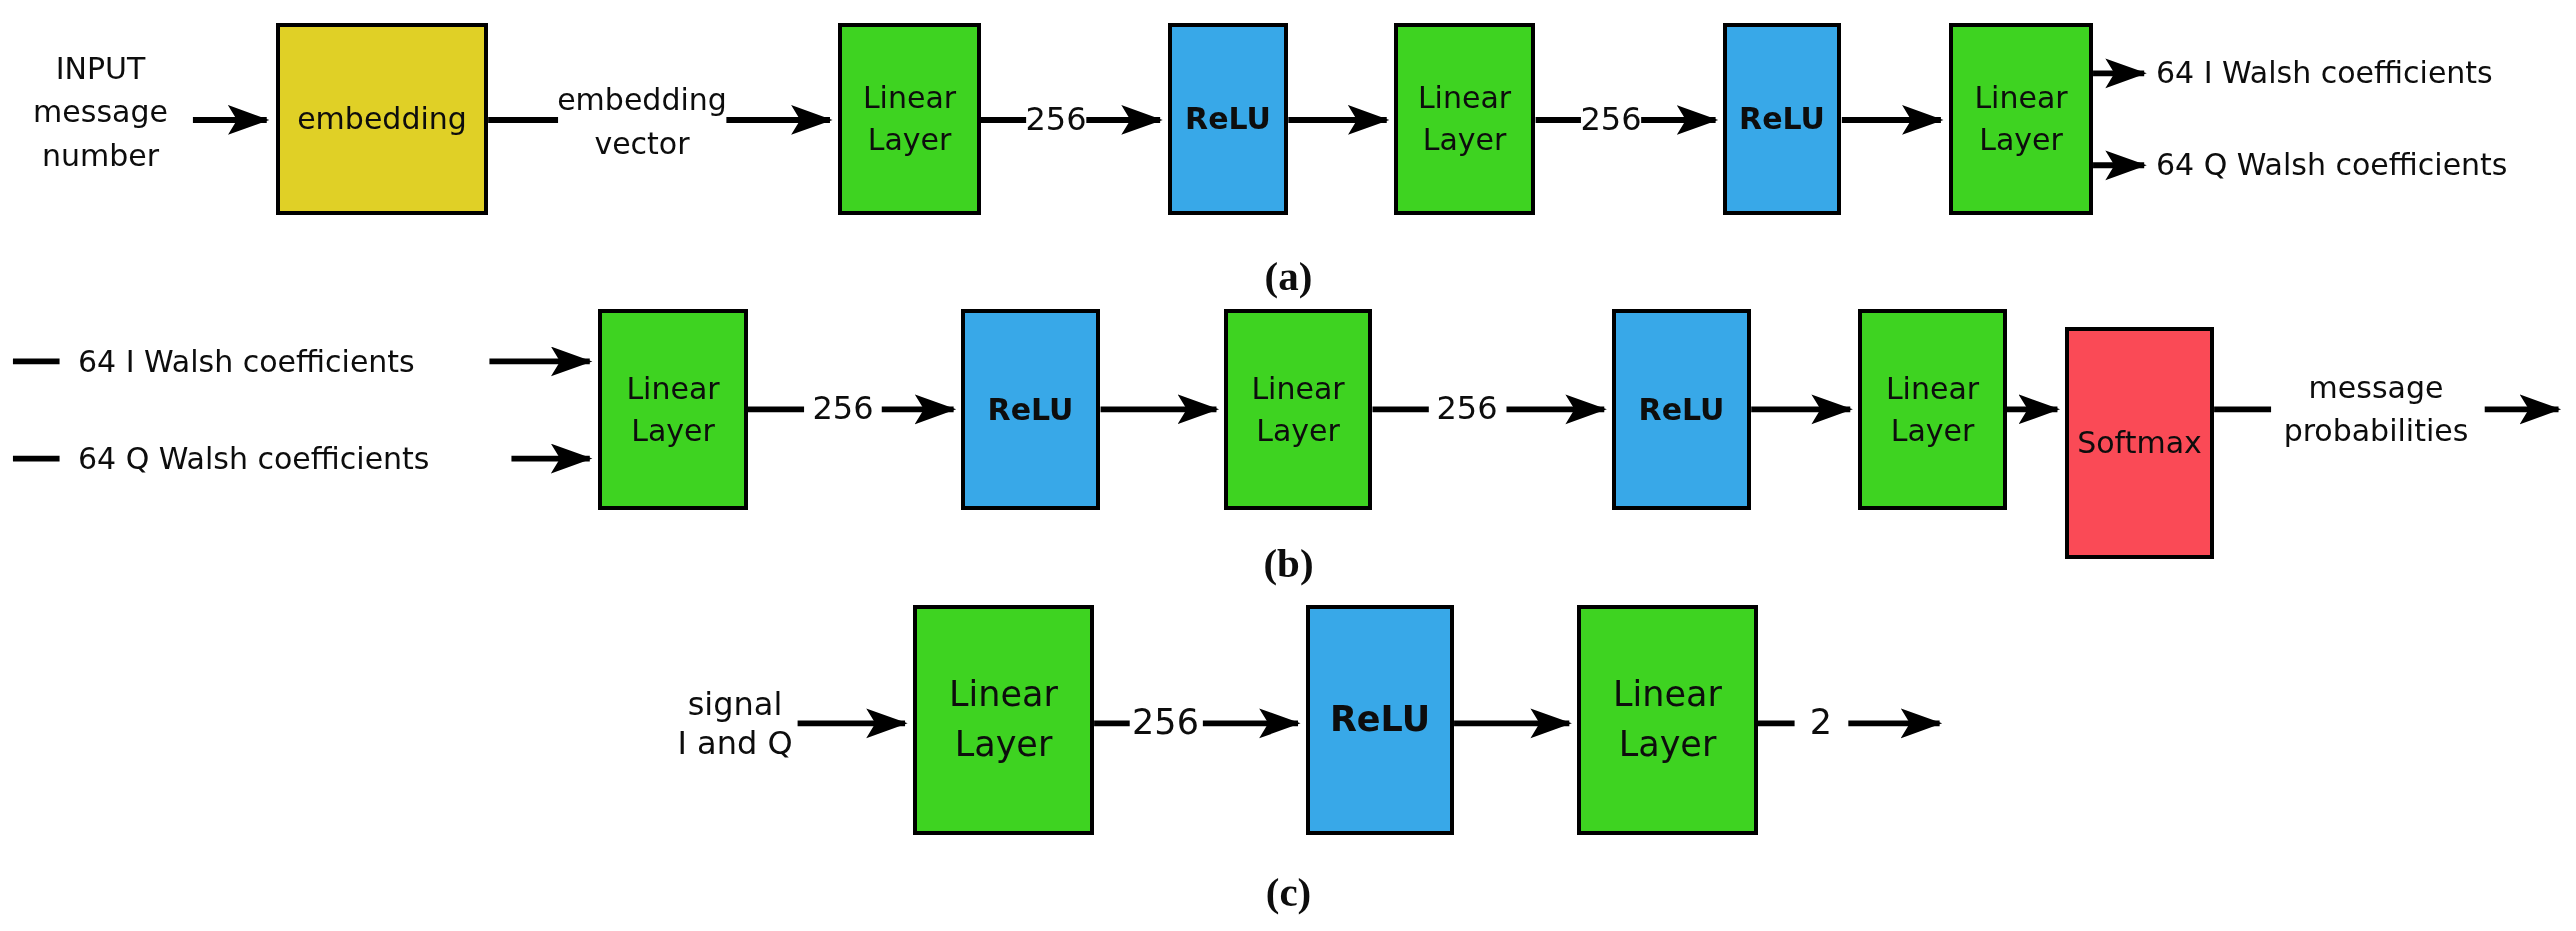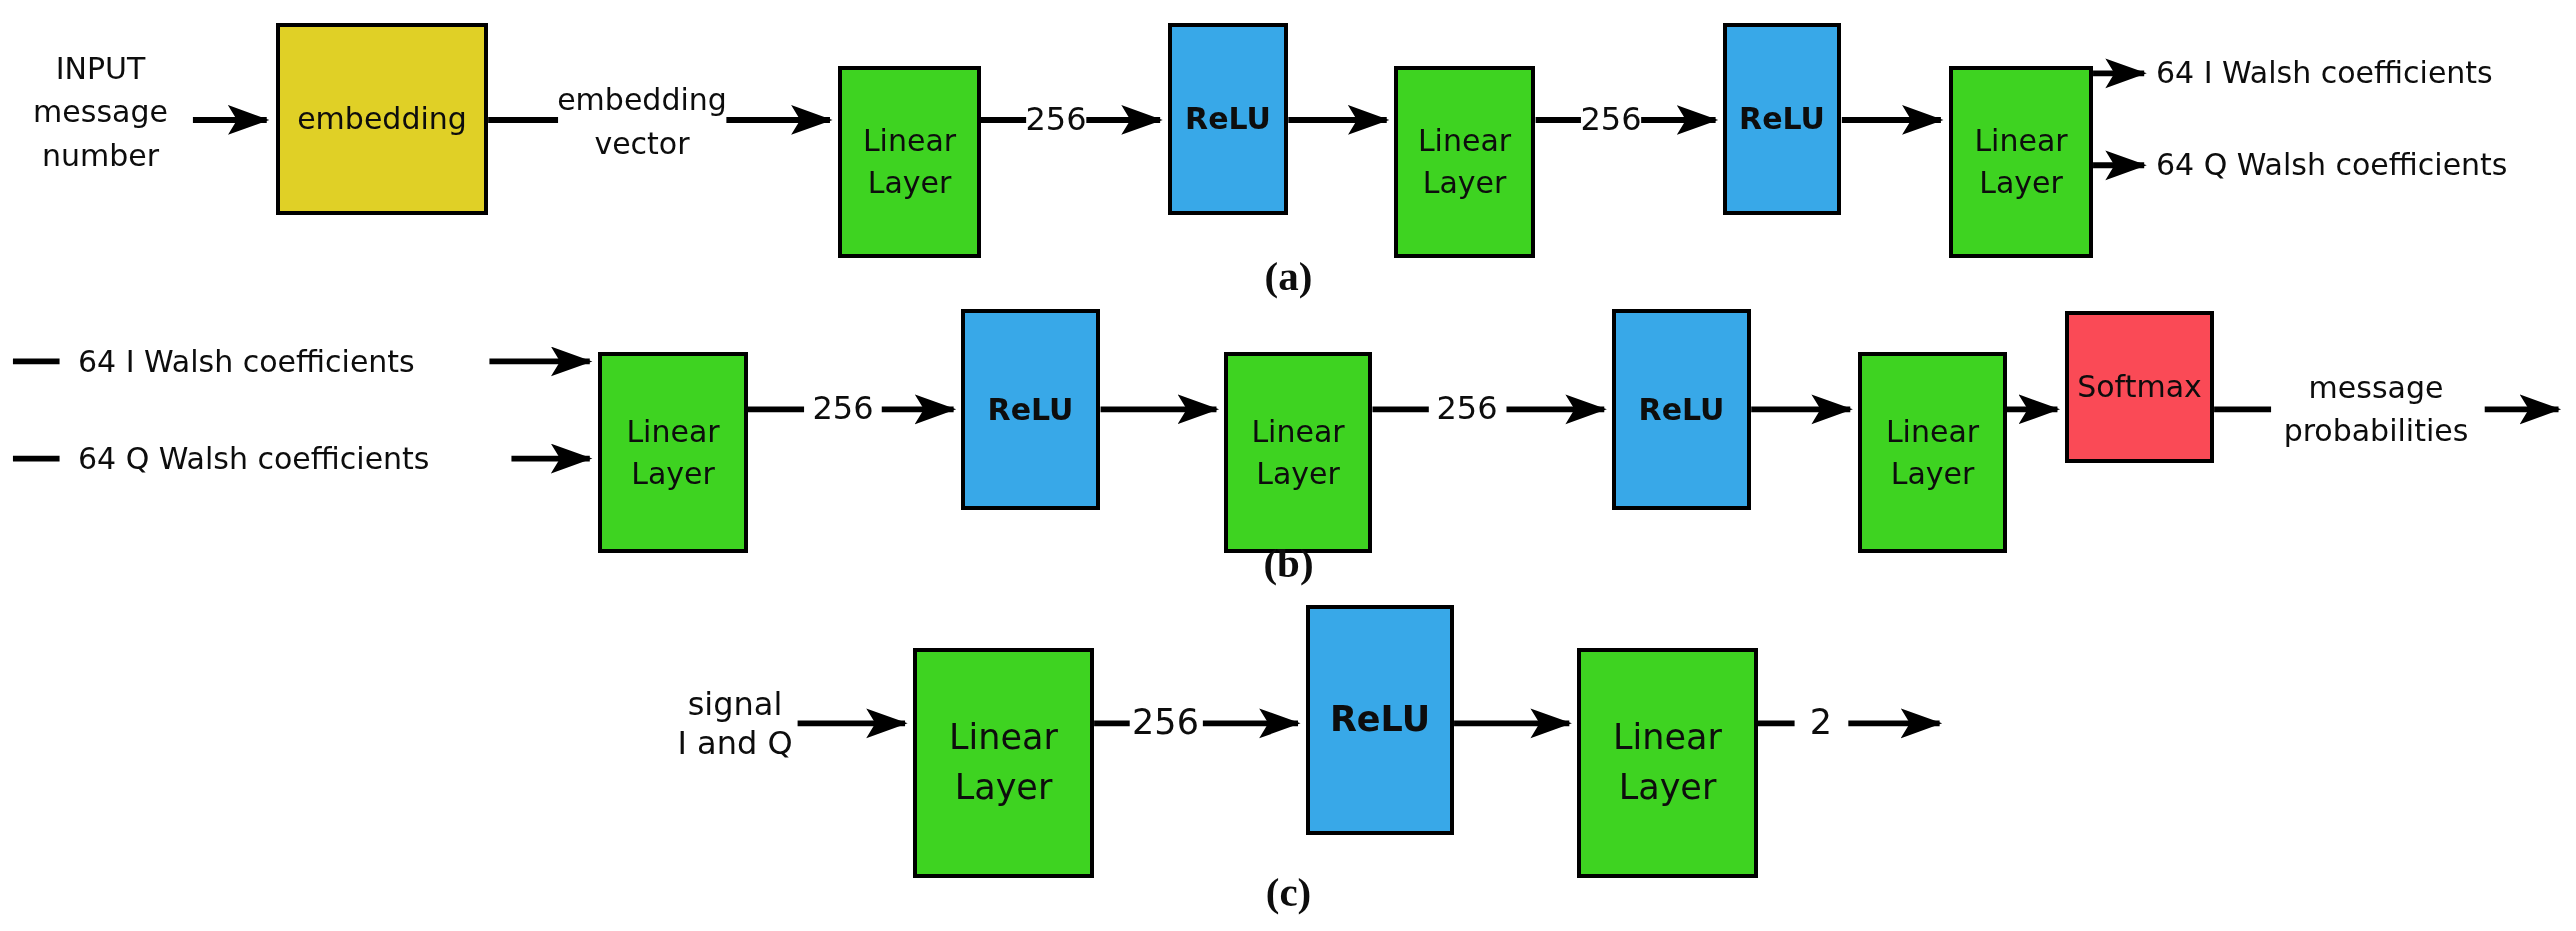--- a/index.html
+++ b/index.html
@@ -13,21 +13,21 @@
   }
   #wires{position:absolute;left:0;top:0;width:2576px;height:932px;}
   .box{
     position:absolute;box-sizing:border-box;
     border:4.5px solid var(--c-border,#000);
     display:flex;align-items:center;justify-content:center;
     text-align:center;white-space:pre-line;
     color:#0d0d0d;
   }
   .embedding{background:var(--c-embedding,#e0d026);}
-  .linear{background:var(--c-linear,#3ed321);margin-top:43px;}
+  .linear{background:var(--c-linear,#3ed321);}
   .relu{background:var(--c-relu,#38a8e8);font-weight:bold;}
   .softmax{background:var(--c-softmax,#fa4a56);}
   .lbl{
     position:absolute;display:flex;align-items:center;justify-content:center;
     text-align:center;white-space:pre-line;color:#0d0d0d;
   }
   .lbl.left{justify-content:flex-start;text-align:center;}
   .f46{font-size:30px;line-height:1.45;}
   .f48{font-size:30px;line-height:1.4;}
   .f50{font-size:32px;line-height:1.2;}
@@ -131,21 +131,21 @@
   <div class="box linear f48" style="left:1224px;top:309px;width:148px;height:201px">Linear
 Layer</div>
 
   <div class="lbl f50" style="left:1432px;top:386px;width:70px;height:45px">256</div>
 
   <div class="box relu f48" style="left:1612px;top:309px;width:139px;height:201px">ReLU</div>
 
   <div class="box linear f48" style="left:1858px;top:309px;width:149px;height:201px">Linear
 Layer</div>
 
-  <div class="box softmax f48" style="left:2065px;top:311px;width:149px;height:152px">Softmax</div>
+  <div class="box softmax f48" style="left:2065px;top:327px;width:149px;height:232px">Softmax</div>
 
   <div class="lbl f46" style="left:2269px;top:357px;width:214px;height:104px">message
 probabilities</div>
 
   <div class="lbl caption" style="left:1224px;top:539px;width:129px;height:50px">(b)</div>
 
   <div class="lbl f50" style="left:641px;top:670px;width:188px;height:107px">signal
 I and Q</div>
 
   <div class="box linear f54" style="left:913px;top:605px;width:181px;height:230px">Linear

